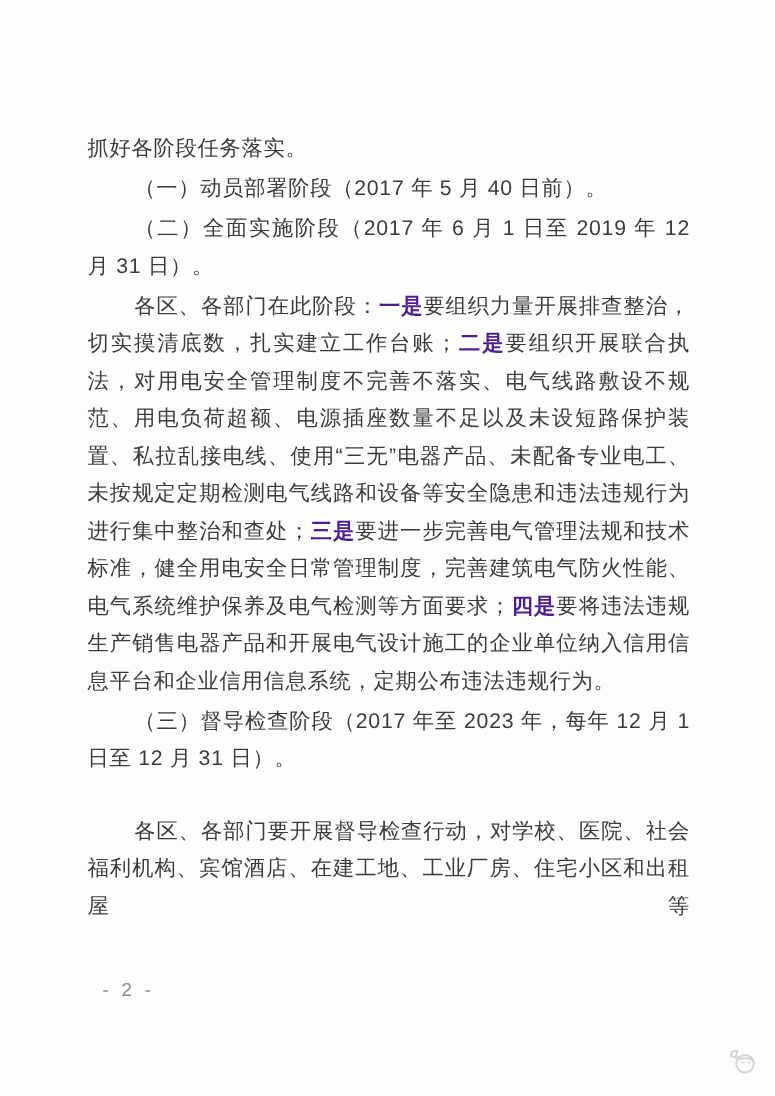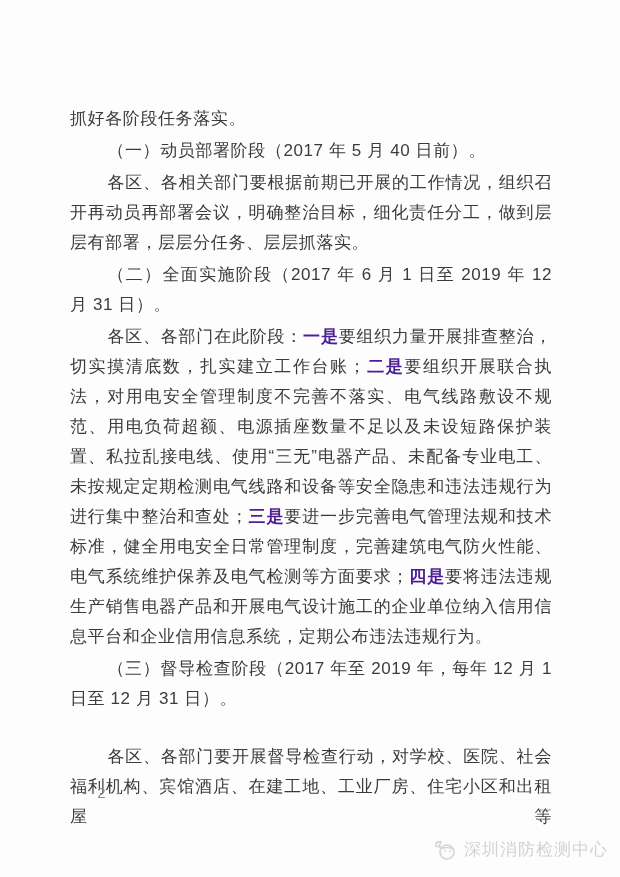--- a/index.html
+++ b/index.html
@@ -74,36 +74,34 @@
 </style>
 </head>
 <body>
 
 <div class="page">
 
   <div class="doc-body" id="doc-body">
 
   <p><span class="seg-normal">抓好各阶段任务落实。</span></p>
       <p class="indent"><span class="seg-normal">（一）动员部署阶段（2017 年 5 月 40 日前）。</span></p>
-      <p class="indent"><span class="seg-normal">各区、各相关部门要根据前期已开展的工作情况，组织召开再动员再部署会议，明确整治目标，细化责任分工，做到层层有部署，层层分任务、层层抓落实。</span></p>
       <p class="indent"><span class="seg-normal">（二）全面实施阶段（2017 年 6 月 1 日至 2019 年 12 月 31 日）。</span></p>
       <p class="indent"><span class="seg-normal">各区、各部门在此阶段：</span><span class="seg-bold">一是</span><span class="seg-normal">要组织力量开展排查整治，切实摸清底数，扎实建立工作台账；</span><span class="seg-bold">二是</span><span class="seg-normal">要组织开展联合执法，对用电安全管理制度不完善不落实、电气线路敷设不规范、用电负荷超额、电源插座数量不足以及未设短路保护装置、私拉乱接电线、使用“三无”电器产品、未配备专业电工、未按规定定期检测电气线路和设备等安全隐患和违法违规行为进行集中整治和查处；</span><span class="seg-bold">三是</span><span class="seg-normal">要进一步完善电气管理法规和技术标准，健全用电安全日常管理制度，完善建筑电气防火性能、电气系统维护保养及电气检测等方面要求；</span><span class="seg-bold">四是</span><span class="seg-normal">要将违法违规生产销售电器产品和开展电气设计施工的企业单位纳入信用信息平台和企业信用信息系统，定期公布违法违规行为。</span></p>
-      <p class="indent"><span class="seg-normal">（三）督导检查阶段（2017 年至 2019 年，每年 12 月 1 日至 12 月 31 日）。</span></p>
+      <p class="indent"><span class="seg-normal">（三）督导检查阶段（2017 年至 2023 年，每年 12 月 1 日至 12 月 31 日）。</span></p>
       <p class="indent continues"><span class="seg-normal">各区、各部门要开展督导检查行动，对学校、医院、社会福利机构、宾馆酒店、在建工地、工业厂房、住宅小区和出租屋等</span></p>
     </div>
 
   <div class="page-number">- 2 -</div>
 
   <div class="watermark">
     <span class="watermark-icon">
       <svg viewBox="0 0 26 22" width="26" height="22" xmlns="http://www.w3.org/2000/svg">
 
         <path d="M3 7 C2 4, 5 2, 8 3 C7 5, 6 6, 7 8 Z" fill="none" stroke="#d4d4d4" stroke-width="1.6"></path>
         <circle cx="14" cy="13" r="7" fill="none" stroke="#d4d4d4" stroke-width="1.6"></circle>
         <path d="M9 10 C11 8, 17 8, 20 10" fill="none" stroke="#d4d4d4" stroke-width="1.4"></path>
         <circle cx="12" cy="12" r="0.9" fill="#d4d4d4"></circle>
         <circle cx="17" cy="12" r="0.9" fill="#d4d4d4"></circle>
       </svg>
     </span>
-    <span class="watermark-text">深圳消防检测中心</span>
   </div>
 
 </div>
 
 </body></html>

